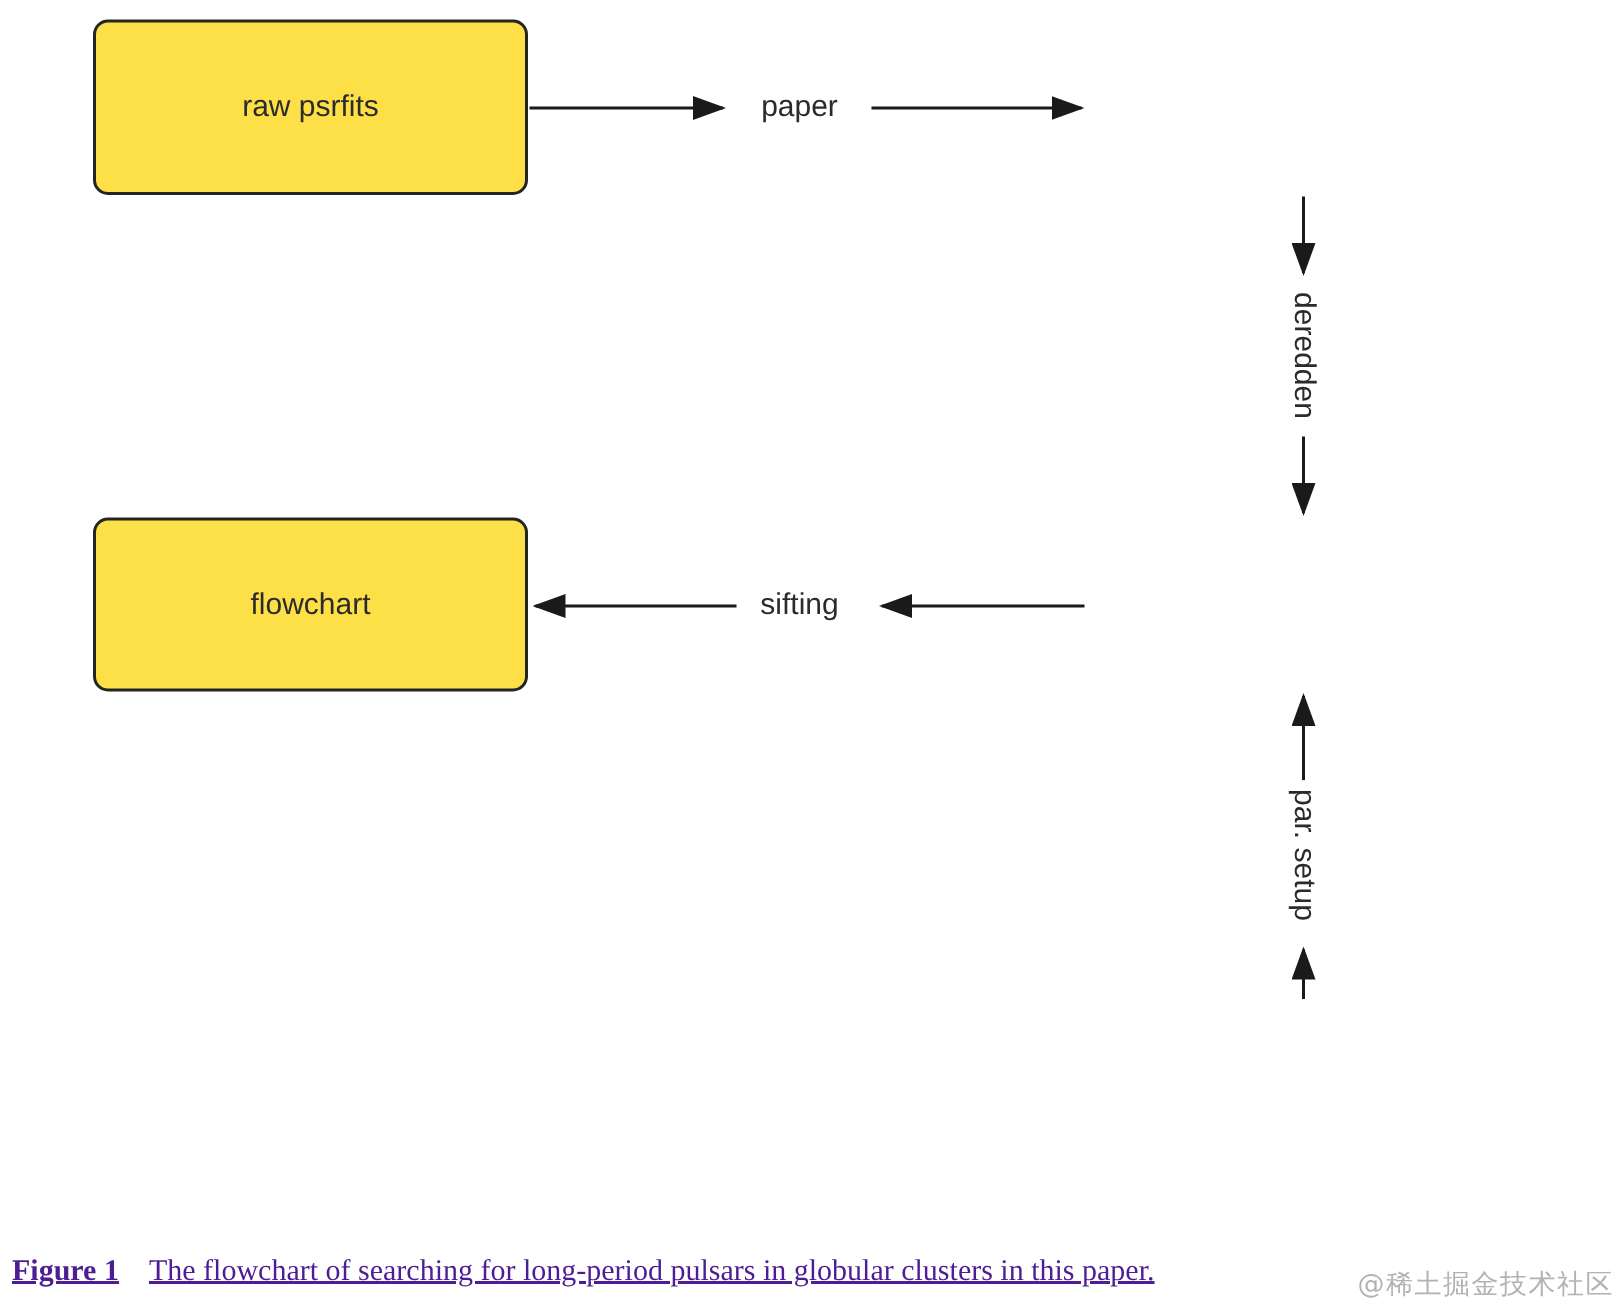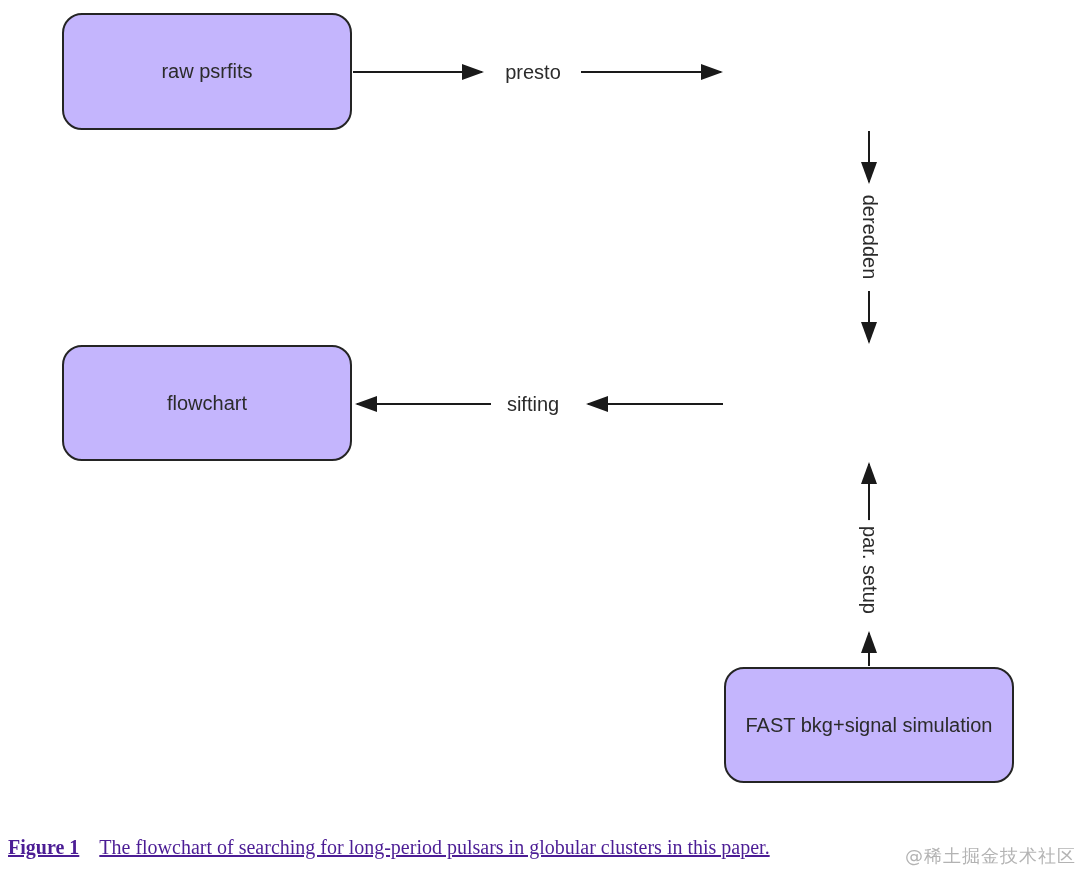--- a/index.html
+++ b/index.html
@@ -6,23 +6,23 @@
   #page{
     position:relative;
     width:1080px;height:877px;
     background:#ffffff;
     font-family:"Liberation Sans","DejaVu Sans",sans-serif;
     overflow:hidden;
   }
   .node{
     position:absolute;
     box-sizing:border-box;
-    background:#c4b5fd;
+    background:#fde047;
     border:2px solid #242424;
-    border-radius:20px;
+    border-radius:10px;
     display:flex;align-items:center;justify-content:center;
     font-size:20px;color:#2b2b2b;
     white-space:nowrap;
   }
   #node-raw-psrfits{left:62px;top:13px;width:290px;height:117px;}
   #node-dedisperse{left:724px;top:13px;width:290px;height:117px;}
   #node-candidates{left:62px;top:345px;width:290px;height:116px;}
   #node-ffa-search{left:724px;top:345px;width:290px;height:116px;}
   #node-fast-sim{left:724px;top:667px;width:290px;height:116px;font-size:20px;}
   #arrows{position:absolute;left:0;top:0;width:1080px;height:877px;}
@@ -59,41 +59,40 @@
     margin-left:23px;
   }
 </style>
 </head>
 <body>
 
 <div id="page">
 
   <div class="node" id="node-raw-psrfits">raw psrfits</div>
   <div class="node" id="node-candidates">flowchart</div>
-  <div class="node" id="node-fast-sim">FAST bkg+signal simulation</div>
 
   <svg id="arrows" viewBox="0 0 1080 877" xmlns="http://www.w3.org/2000/svg">
     <defs>
       <marker id="ah" markerWidth="11" markerHeight="8" refX="10" refY="4" orient="auto" markerUnits="strokeWidth">
         <path d="M0,0 L11,4 L0,8 z" fill="#1a1a1a"></path>
       </marker>
     </defs>
     <g stroke="#1a1a1a" stroke-width="2" fill="none">
       <line x1="353" y1="72" x2="482" y2="72" marker-end="url(#ah)"></line>
       <line x1="581" y1="72" x2="721" y2="72" marker-end="url(#ah)"></line>
       <line x1="869" y1="131" x2="869" y2="182" marker-end="url(#ah)"></line>
       <line x1="869" y1="291" x2="869" y2="342" marker-end="url(#ah)"></line>
       <line x1="723" y1="404" x2="588" y2="404" marker-end="url(#ah)"></line>
       <line x1="491" y1="404" x2="357" y2="404" marker-end="url(#ah)"></line>
       <line x1="869" y1="527" x2="869" y2="464" marker-end="url(#ah)"></line>
       <line x1="869" y1="666" x2="869" y2="633" marker-end="url(#ah)"></line>
     </g>
   </svg>
 
-  <div class="edge-label" id="edge-label-presto">presto</div>
+  <div class="edge-label" id="edge-label-presto">paper</div>
   <div class="edge-label vertical" id="edge-label-deredden">deredden</div>
   <div class="edge-label" id="edge-label-sifting">sifting</div>
   <div class="edge-label vertical" id="edge-label-par-setup">par. setup</div>
 
   <div id="caption">
     <span class="fig-label">Figure 1</span><span>The flowchart of searching for long-period pulsars in globular clusters in this paper.</span>
   </div>
 
   <div id="watermark">@稀土掘金技术社区</div>
 

